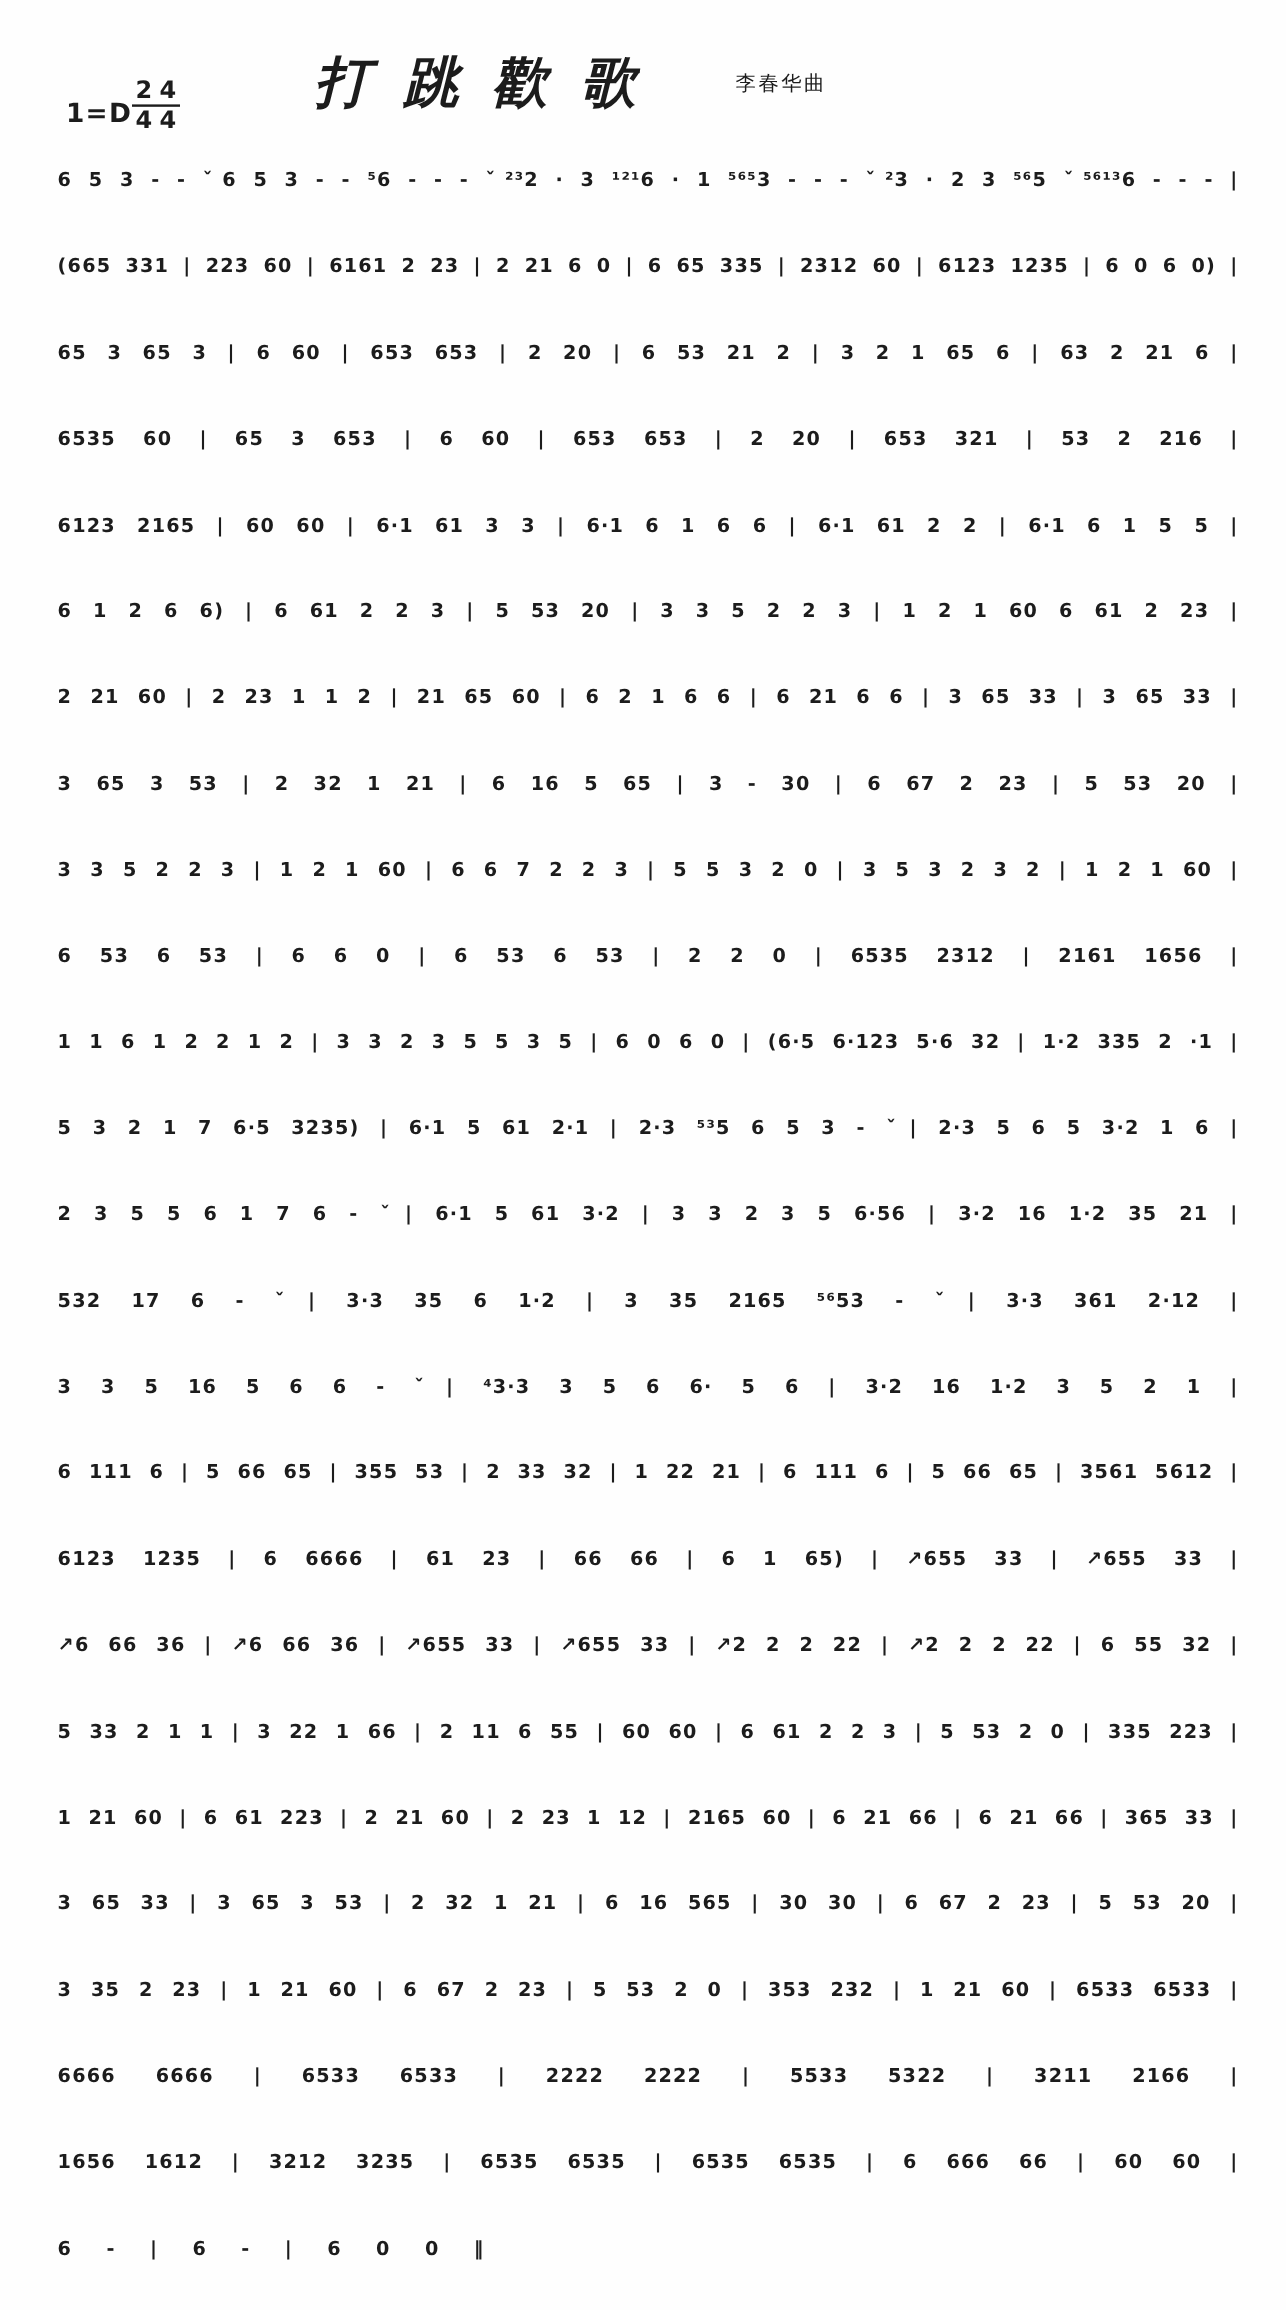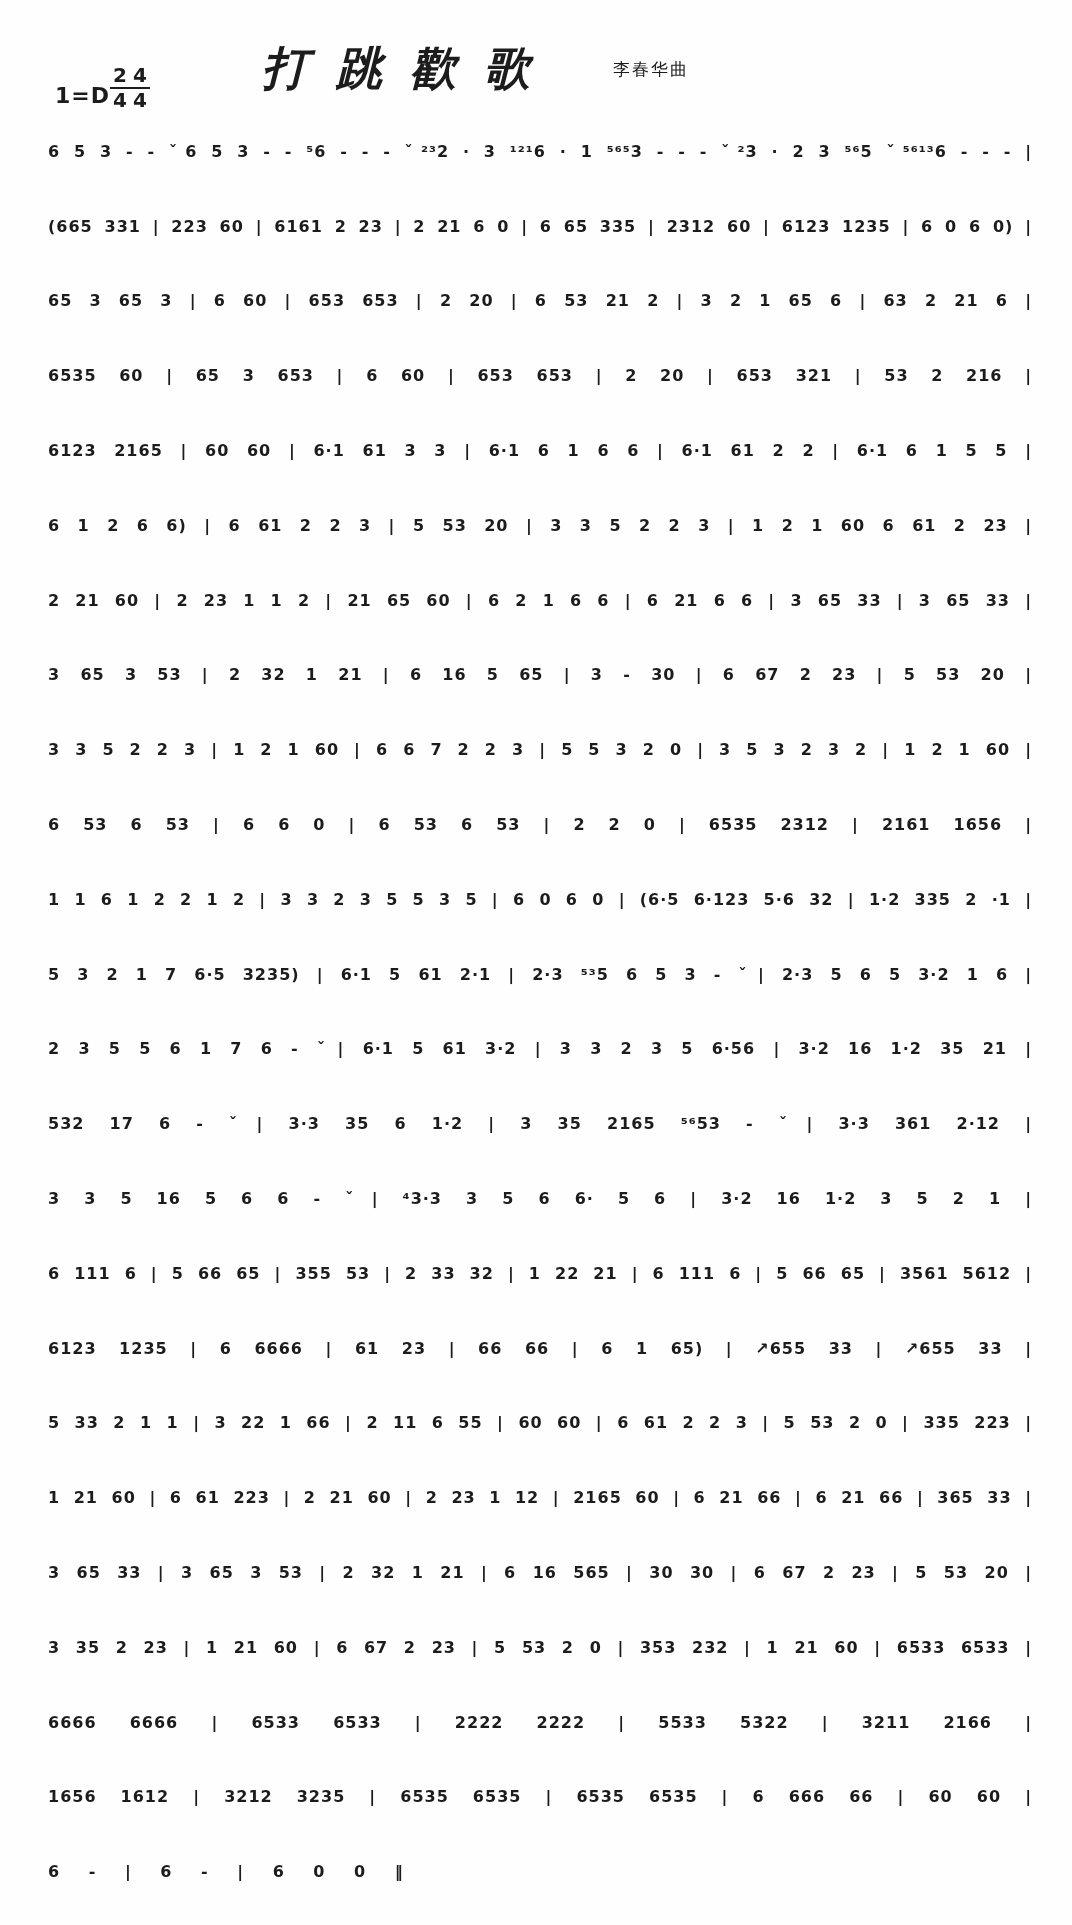--- a/index.html
+++ b/index.html
@@ -153,20 +153,23 @@
     <div class="line">
         <span class="notes">3 3 5 16 5 6 6 - ˇ| ⁴3·3 3 5 6 6· 5 6 | 3·2 16 1·2 3 5 2 1 |</span>
       </div>
     <div class="line">
         <span class="notes">6 111 6 | 5 66 65 | 355 53 | 2 33 32 | 1 22 21 | 6 111 6 | 5 66 65 | 3561 5612 |</span>
       </div>
     <div class="line">
         <span class="notes">6123 1235 | 6 6666 | 61 23 | 66 66 | 6 1 65) | ↗655 33 | ↗655 33 |</span>
       </div>
     <div class="line">
+        <span class="notes">↗6 66 36 | ↗6 66 36 | ↗655 33 | ↗655 33 | ↗2 2 2 22 | ↗2 2 2 22 | 6 55 32 |</span>
+      </div>
+    <div class="line">
         <span class="notes">5 33 2 1 1 | 3 22 1 66 | 2 11 6 55 | 60 60 | 6 61 2 2 3 | 5 53 2 0 | 335 223 |</span>
       </div>
     <div class="line">
         <span class="notes">1 21 60 | 6 61 223 | 2 21 60 | 2 23 1 12 | 2165 60 | 6 21 66 | 6 21 66 | 365 33 |</span>
       </div>
     <div class="line">
         <span class="notes">3 65 33 | 3 65 3 53 | 2 32 1 21 | 6 16 565 | 30 30 | 6 67 2 23 | 5 53 20 |</span>
       </div>
     <div class="line">
         <span class="notes">3 35 2 23 | 1 21 60 | 6 67 2 23 | 5 53 2 0 | 353 232 | 1 21 60 | 6533 6533 |</span>

